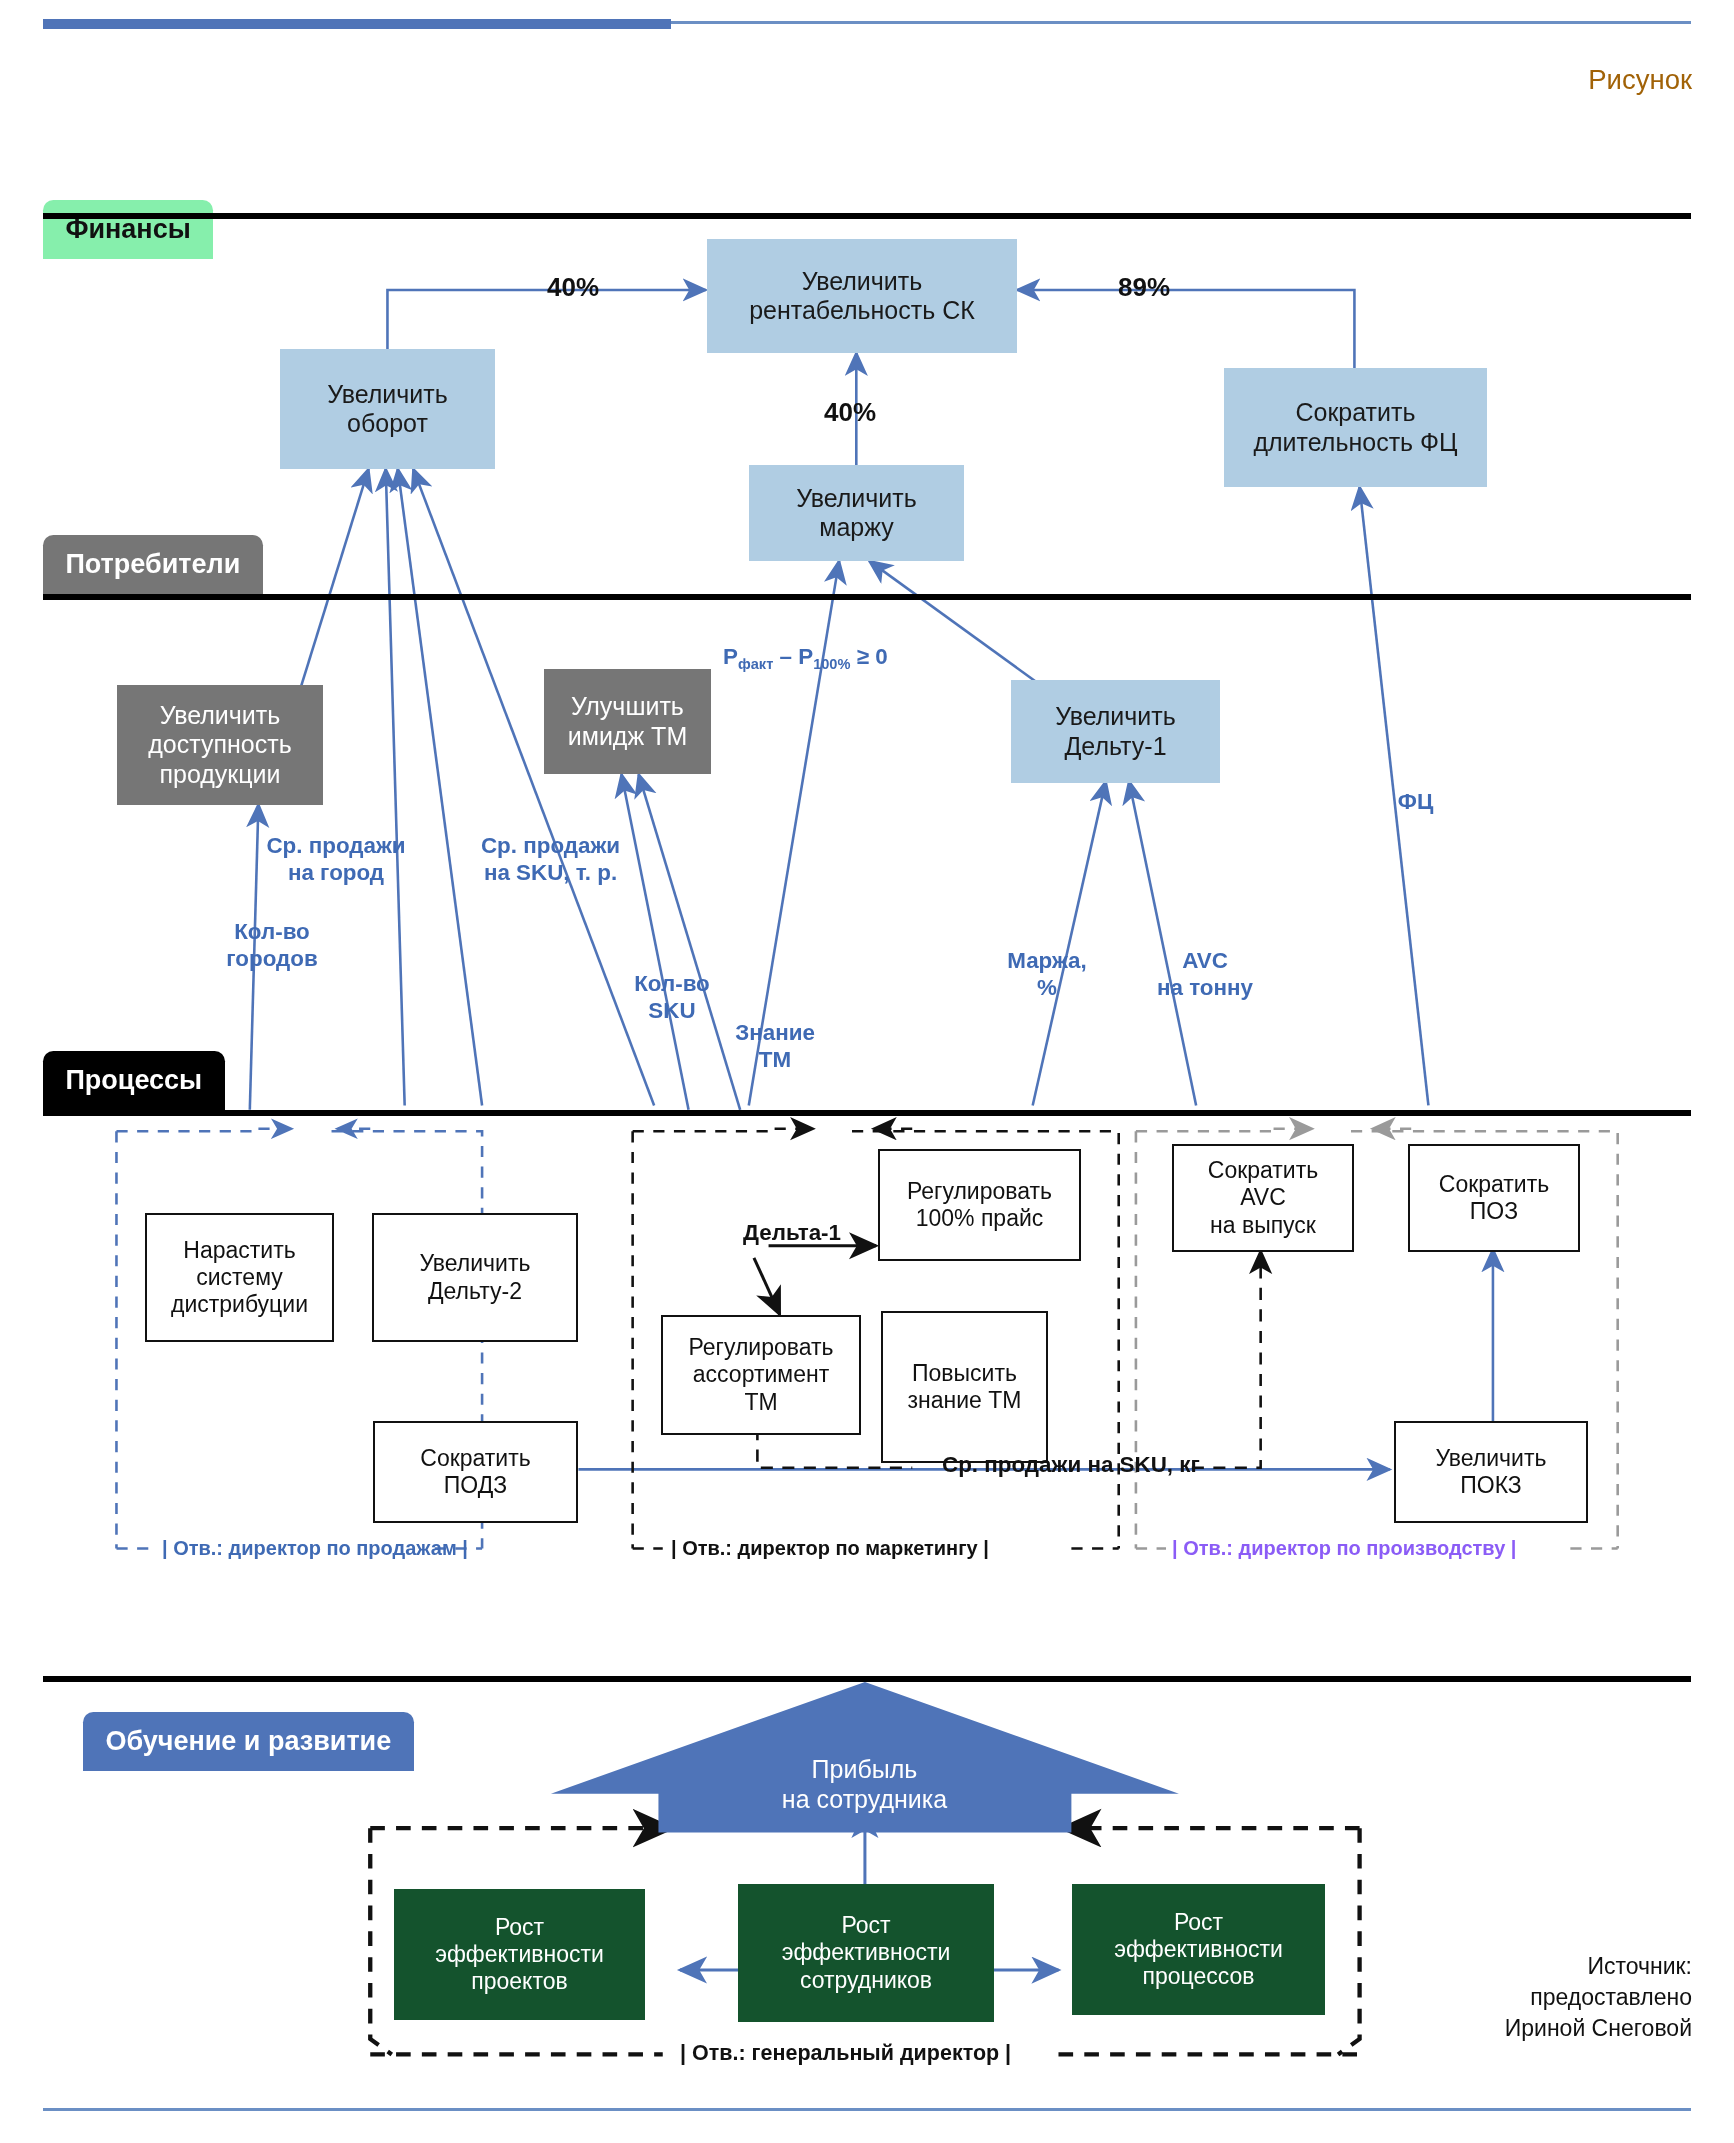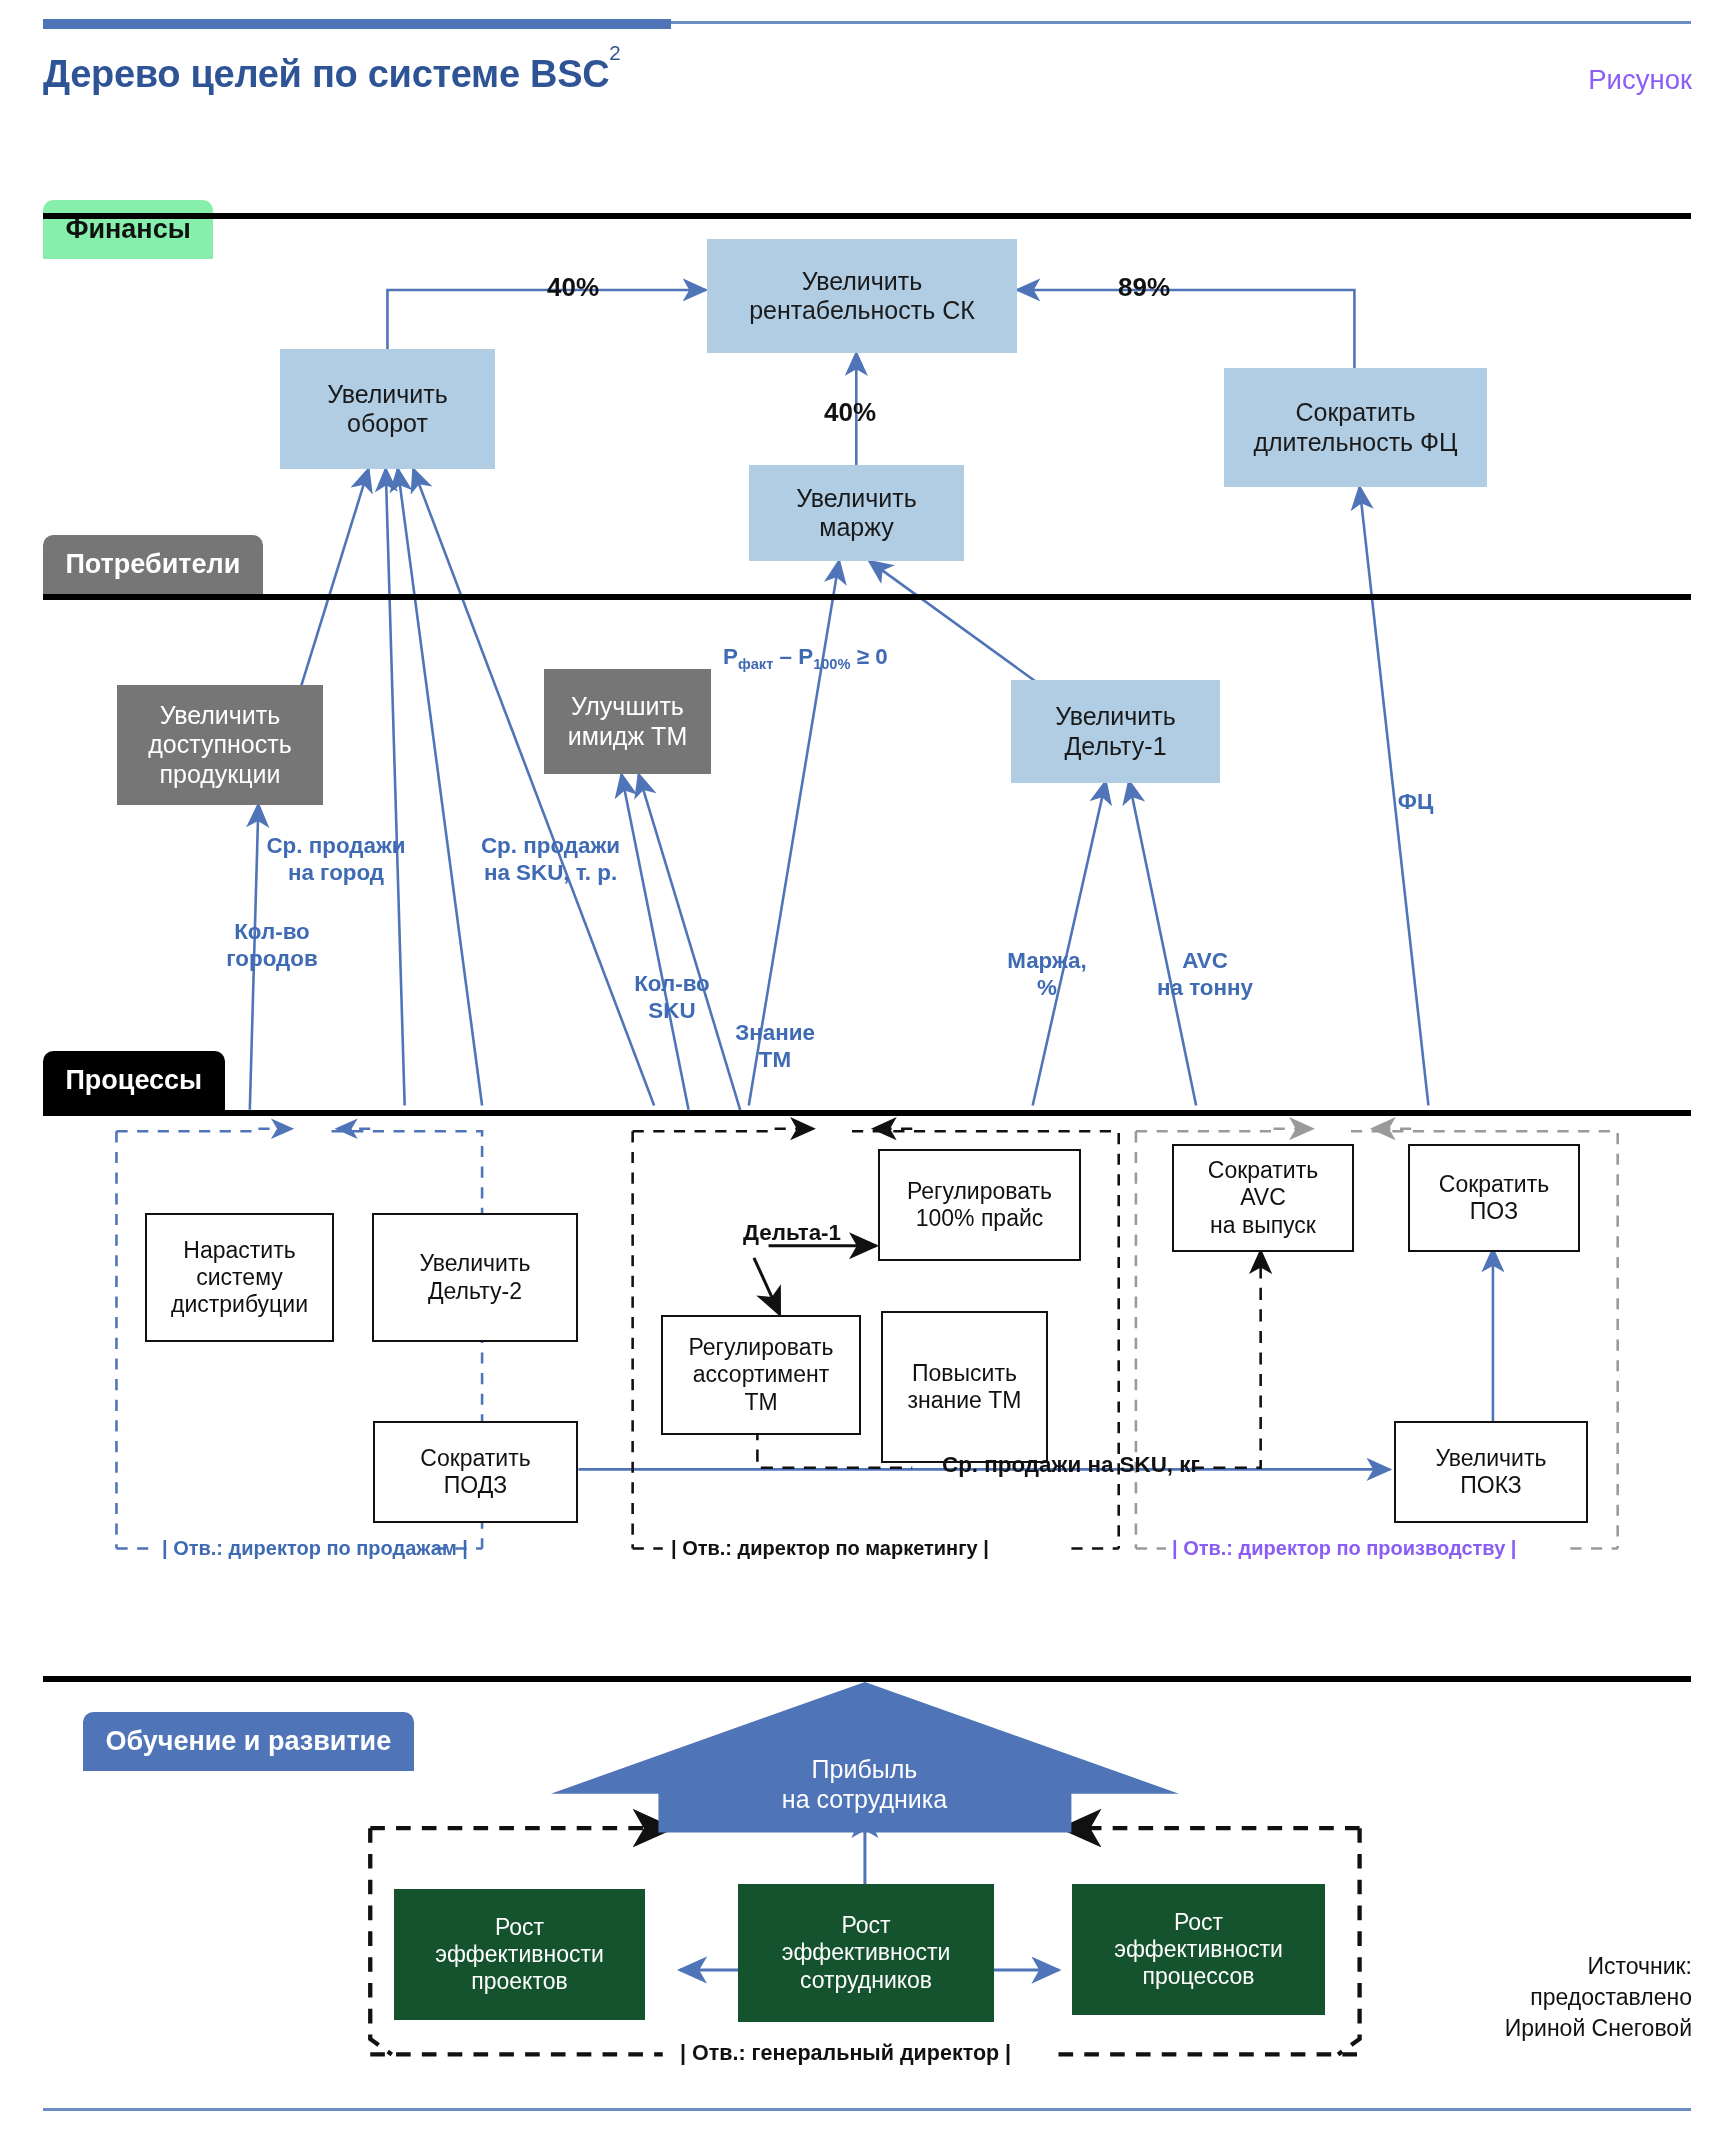--- a/index.html
+++ b/index.html
@@ -4,21 +4,21 @@
 <style>
   html,body{margin:0;padding:0;background:#fff;}
   body{font-family:"Liberation Sans","DejaVu Sans",sans-serif;}
   #page{position:relative;width:1735px;height:2143px;background:#fff;overflow:hidden;}
 
   
   .hdr-rule-blue{position:absolute;left:43px;top:20.6px;width:1648px;height:3.4px;background:#6b8fc4;}
   .hdr-rule-dark{position:absolute;left:43px;top:19px;width:628px;height:9.5px;background:#4f74b8;}
   .title{position:absolute;left:43px;top:53px;font-size:38px;font-weight:bold;color:#2e5496;letter-spacing:-0.3px;}
   .title sup{font-size:20.6px;font-weight:normal;top:-13.8px;position:relative;}
-  .figword{position:absolute;right:43px;top:64px;font-size:27.5px;color:#8b5cf6;}
+  .figword{position:absolute;right:43px;top:64px;font-size:27.5px;color:#a16207;}
 
   
   .band-rule{position:absolute;height:6px;background:#000;left:43px;width:1648px;}
   .band-tab{position:absolute;height:59px;border-radius:10.3px 10.3px 0 0;display:flex;align-items:center;
             padding:0 22.4px;box-sizing:border-box;font-size:27px;font-weight:bold;}
   .tab-fin{background:#86efac;color:#111;margin-top:45px;}
   .tab-cons{background:#767676;color:#fff;}
   .tab-proc{background:#000;color:#fff;}
   .tab-learn{background:#4f74b8;color:#fff;}
 
@@ -47,23 +47,20 @@
 
   svg.layer{position:absolute;left:0;top:0;width:1735px;height:2143px;pointer-events:none;}
 </style>
 </head>
 <body>
 
 <div id="page">
 
   <div class="hdr-rule-blue"></div>
   <div class="hdr-rule-dark"></div>
-  <div class="title">
-    <span>Дерево целей по системе BSC</span><sup>2</sup>
-  </div>
   <div class="figword">Рисунок</div>
 
   <svg class="layer" viewBox="0 0 2016 2491">
     <defs>
       <marker id="ah-blue" markerWidth="12" markerHeight="12" refX="9" refY="4.5" orient="auto">
         <path d="M0,0 L10,4.5 L0,9 L2.6,4.5 z" fill="#4f74b8"></path>
       </marker>
       <marker id="ah-black" markerWidth="12" markerHeight="12" refX="9" refY="4.5" orient="auto">
         <path d="M0,0 L10,4.5 L0,9 L2.6,4.5 z" fill="#111"></path>
       </marker>

